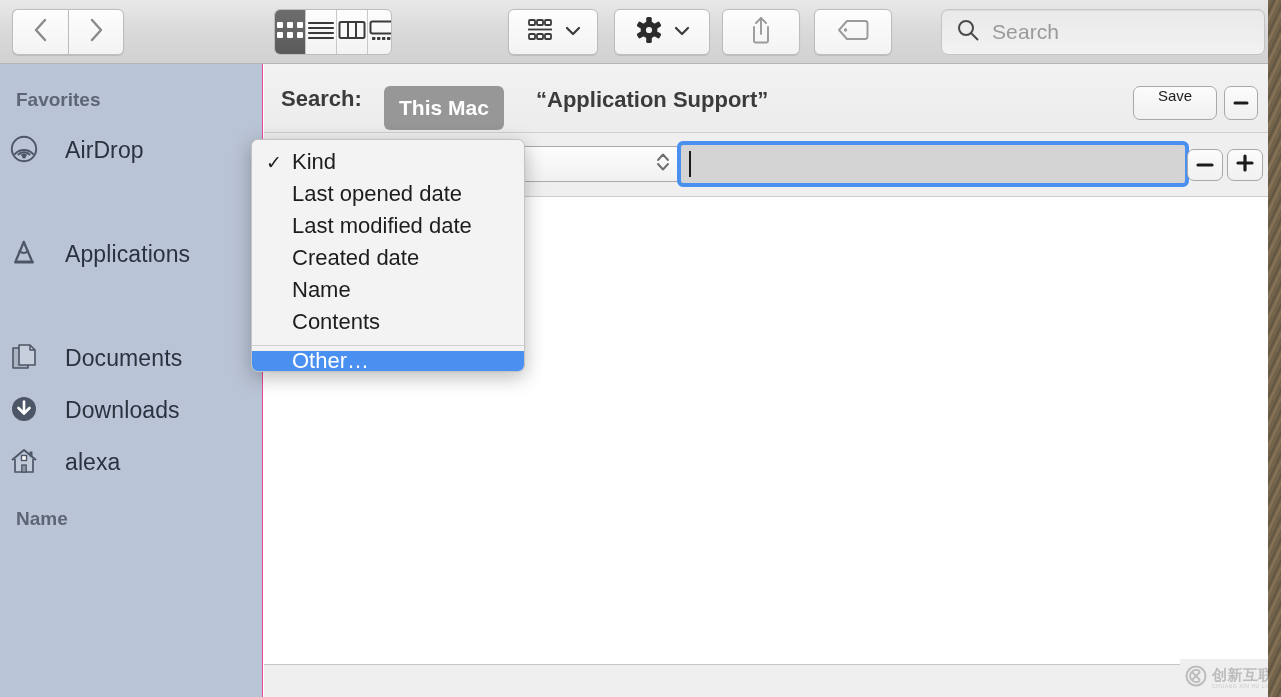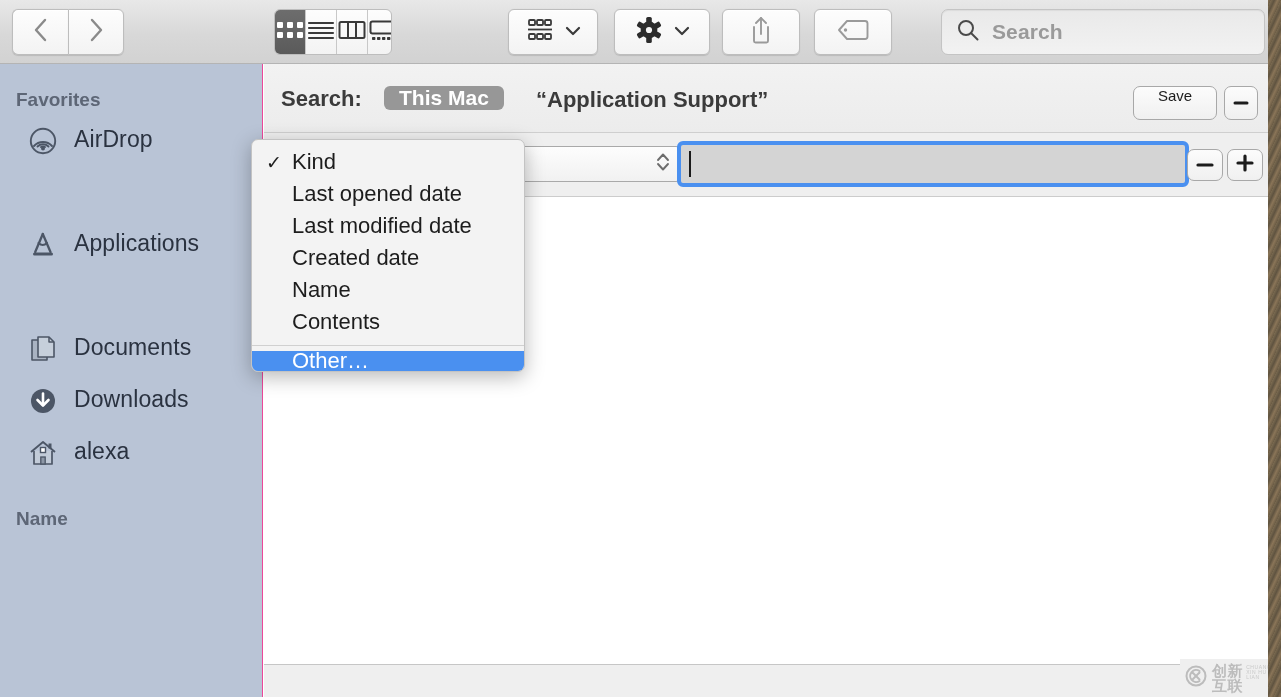--- a/index.html
+++ b/index.html
@@ -99,21 +99,20 @@
     display: flex;
     align-items: center;
     padding-left: 14px;
     box-shadow: 0 1px 1px rgba(0,0,0,0.06) inset;
   }
   #search-placeholder {
     font-size: 21px;
     color: #9a9a9a;
     margin-left: 12px;
     letter-spacing: 0.1px;
-    font-weight: bold;
   }
 
   
   #sidebar {
     position: absolute;
     left: 0; top: 64px;
     width: 263px; height: 633px;
     background: #b9c4d6;
     border-right: 1px solid #ec4899;
     box-sizing: border-box;
@@ -123,26 +122,26 @@
     font-size: 19px;
     font-weight: bold;
     color: #5d6676;
     padding-left: 16px;
   }
   #sb-header-favorites { position: absolute; top: 25px; }
   #sb-header-tags      { position: absolute; top: 444px; }
 
   .sb-item {
     position: absolute;
-    left: 28px;
+    left: 9px;
     width: 230px;
     height: 38px;
     display: flex;
-    align-items: flex-start;
-    gap: 16px;
+    align-items: flex-end;
+    gap: 26px;
   }
   .sb-label {
     font-size: 23px;
     color: #2a3240;
     letter-spacing: 0.1px;
   }
   .sb-icon {
     width: 30px; height: 30px;
     display: flex; align-items: center; justify-content: center;
     flex: none;
@@ -160,21 +159,21 @@
   #scope-label {
     position: absolute;
     left: 17px; top: 22px;
     font-size: 22px;
     font-weight: bold;
     color: #3b3b3b;
   }
   #scope-thismac {
     position: absolute;
     left: 120px; top: 22px;
-    height: 24px;
+    height: 44px;
     padding: 0 15px;
     background: #979797;
     border-radius: 6px;
     color: #ffffff;
     font-size: 21px;
     font-weight: bold;
     display: flex;
     align-items: center;
     box-sizing: border-box;
   }
@@ -333,20 +332,21 @@
     width: 101px; height: 38px;
     background: #efefef;
     display: flex;
     align-items: center;
     gap: 5px;
     padding-left: 5px;
     box-sizing: border-box;
   }
   #watermark-text {
     display: flex;
+    flex-direction: column;
     line-height: 1;
   }
   #watermark-cn {
     font-size: 15px;
     font-weight: bold;
     color: #bcbcbc;
     letter-spacing: 0.5px;
   }
   #watermark-py {
     font-size: 5px;

